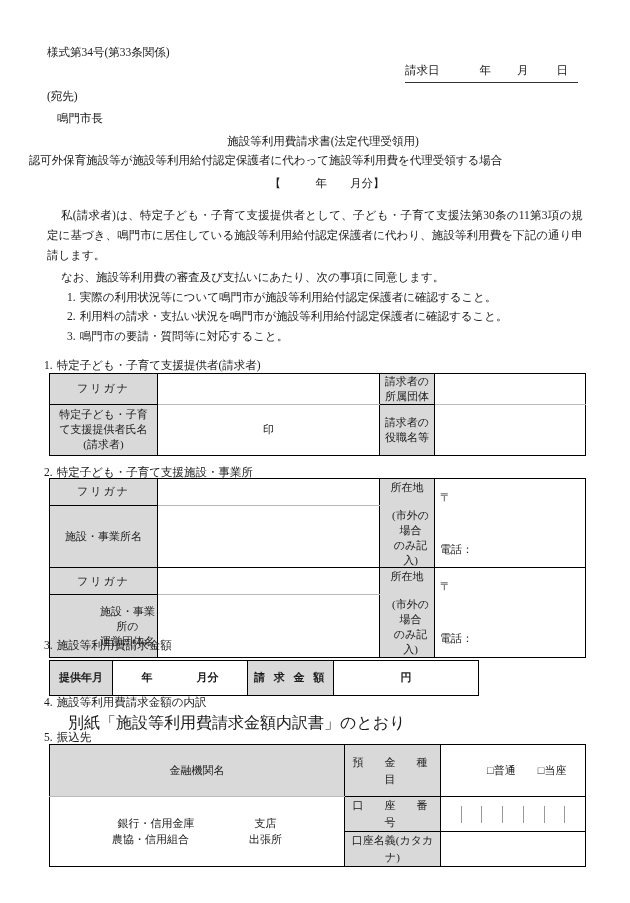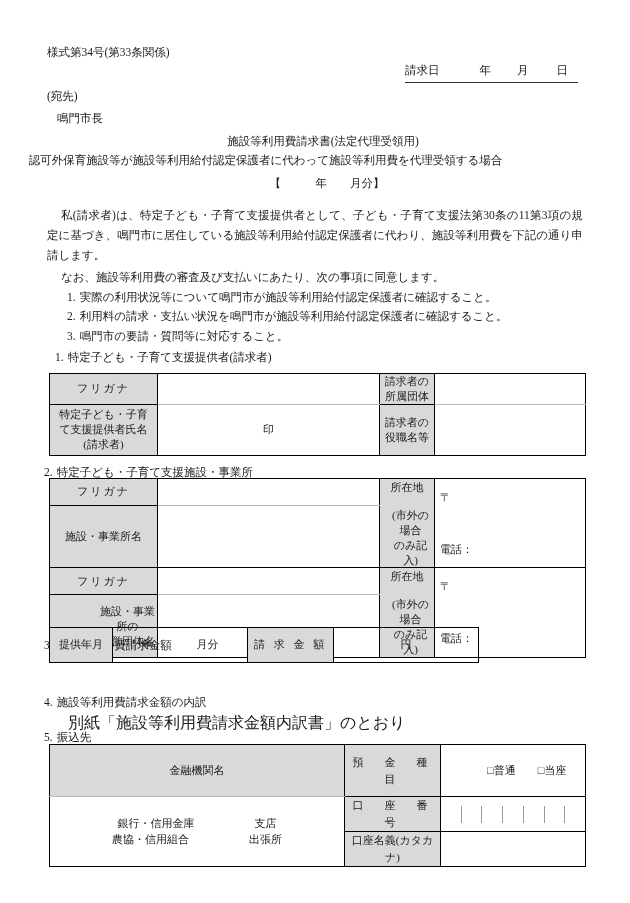--- a/index.html
+++ b/index.html
@@ -144,21 +144,21 @@
     background: #d9d9d9;
   }
   .inner-dash {
     border-bottom: 1px solid #b9b9b9 !important;
   }
   .two-line { line-height: 1.35; margin-left: 7px; }
 
   
   #table1 { left: 49px; top: 373px; width: 536px; }
   #table2 { left: 49px; top: 478px; width: 536px; }
-  #table3 { left: 49px; top: 627px; width: 429px; }
+  #table3 { left: 49px; top: 660px; width: 429px; font-weight: bold; }
   #table5 { left: 49px; top: 744px; width: 536px; }
 
   .t-furi { letter-spacing: 2px; }
 
   .seal-cell {
     text-align: right;
     padding-right: 8px;
   }
   .addr-box {
     text-align: left;
@@ -242,21 +242,21 @@
       <span class="num">1.</span><span>実際の利用状況等について鳴門市が施設等利用給付認定保護者に確認すること。</span>
     </div>
     <div class="ci">
       <span class="num">2.</span><span>利用料の請求・支払い状況を鳴門市が施設等利用給付認定保護者に確認すること。</span>
     </div>
     <div class="ci">
       <span class="num">3.</span><span>鳴門市の要請・質問等に対応すること。</span>
     </div>
   </div>
 
-  <div class="sec-head" style="top:349px;margin-left:11px;">
+  <div class="sec-head" style="top:357px;">
     <span class="num">1.</span><span>特定子ども・子育て支援提供者(請求者)</span>
   </div>
 
   <table class="ftable" id="table1">
     <colgroup>
       <col style="width:108px;">
       <col style="width:222px;">
       <col style="width:55px;">
       <col style="width:151px;">
     </colgroup>

